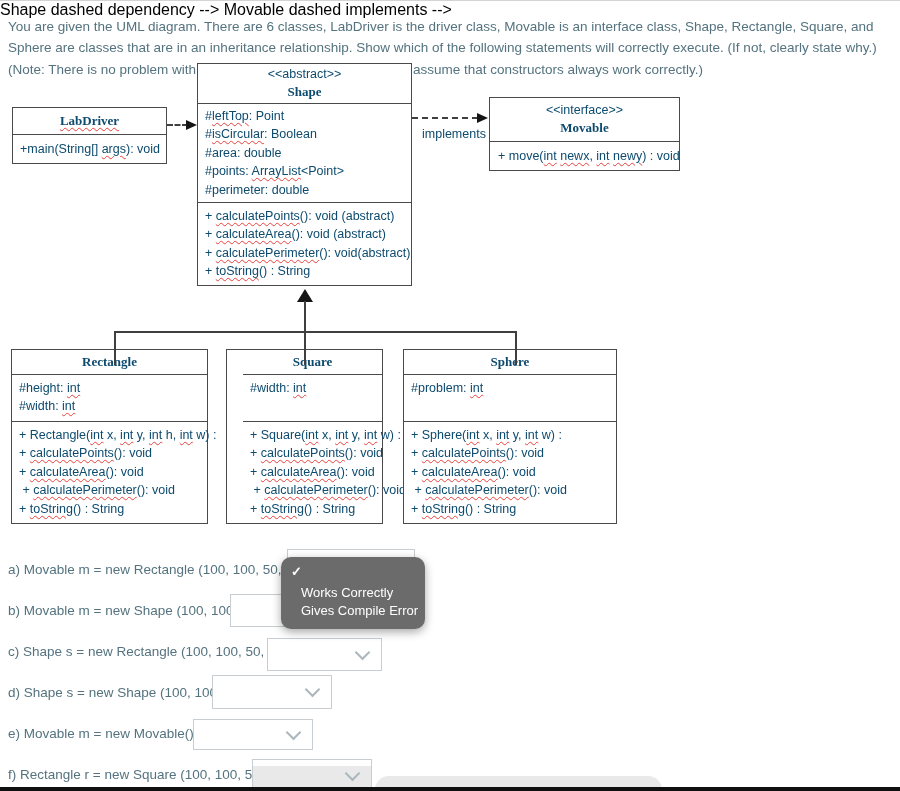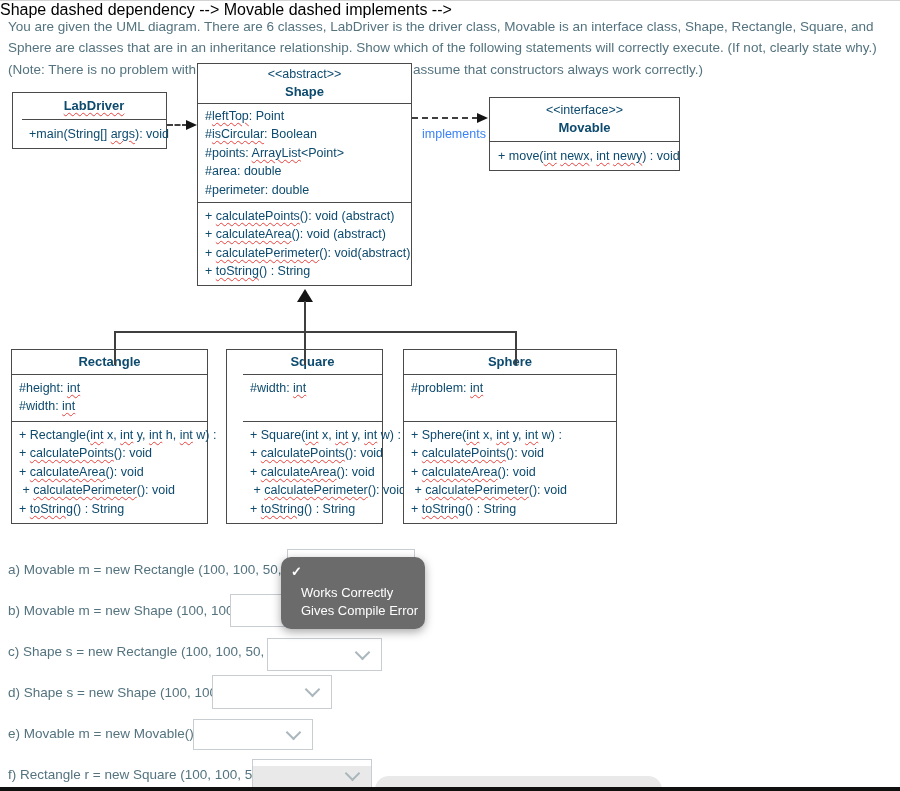--- a/index.html
+++ b/index.html
@@ -13,30 +13,30 @@
     font-size:13.5px; line-height:21.5px; color:#54737f;
   }
 
   
   .uml-box {
     position:absolute; background:#fff; border:1px solid #4a4a4a;
     color:#0c4a6e; font-size:12.5px; box-sizing:border-box;
   }
   .uml-title { border-bottom:1px solid #4a4a4a; text-align:center; padding:2px 4px; }
   .stereo { line-height:17px; }
-  .cname  { font-weight:bold; font-size:13px; line-height:18px; }
+  .cname  { font-weight:bold; font-size:13px; line-height:18px;font-family:Liberation Serif, serif; }
   .uml-attrs   { border-bottom:1px solid #4a4a4a; padding:4px 7px; box-sizing:border-box; }
   .uml-methods { padding:4px 7px; box-sizing:border-box; }
   .line { line-height:18.4px; white-space:pre; }
   .sq {
     text-decoration-line:underline; text-decoration-style:wavy;
     text-decoration-color:#e8413c; text-decoration-thickness:1px;
     text-underline-offset:2px;
   }
-  #box-labdriver { left:12px;  top:91px;  width:155px;padding-left:9px; }
+  #box-labdriver { left:12px;  top:106px;  width:155px; }
   #box-labdriver .uml-title   { padding:4px; }
   #box-labdriver .uml-methods { padding:5px 7px; }
   #box-shape     { left:197px; top:62px;  width:215px; }
   #box-shape .uml-attrs { padding:3px 7px; }
   #box-movable   { left:489px; top:96px;  width:191px; }
   #box-movable .uml-title   { padding:4px; }
   #box-movable .uml-methods { padding:5px 8px; }
   .sub { top:348px; }
   .sub .uml-title   { padding:3px 4px; }
   .sub .uml-attrs   { height:47px; }
@@ -51,21 +51,21 @@
   .arrow-r {
     position:absolute; width:0; height:0;
     border-top:5px solid transparent; border-bottom:5px solid transparent;
     border-left:11px solid #151515;
   }
   .tri-up {
     position:absolute; width:0; height:0;
     border-left:8px solid transparent; border-right:8px solid transparent;
     border-bottom:13px solid #151515;
   }
-  .conn-label { position:absolute; font-size:12.5px; color:#3b82f6; }
+  .conn-label { position:absolute; font-size:12.5px; color:#0c4a6e; }
 
   
   .q { position:absolute; left:8px; font-size:13.5px; color:#54737f; }
   #q-a{top:561px;} #q-b{top:602px;} #q-c{top:643px;} #q-d{top:684px;} #q-e{top:725px;} #q-f{top:766px;}
   .sel { position:absolute; background:#fff; border:1px solid #c7cdd1; box-sizing:border-box; }
   .sel .chev {
     position:absolute; right:13px; top:50%; margin-top:-8px;
     width:9px; height:9px;
     border-right:2.5px solid #aab7bd; border-bottom:2.5px solid #aab7bd;
     transform:rotate(45deg);
@@ -114,22 +114,22 @@
     </div>
 
     <div class="uml-box" id="box-shape">
       <div class="uml-title">
         <div class="stereo">&lt;&lt;abstract&gt;&gt;</div>
         <div class="cname"><span>Shape</span></div>
       </div>
       <div class="uml-attrs">
           <div class="line"><span>#</span><span class="sq">leftTop</span><span>: Point</span></div>
           <div class="line"><span>#</span><span class="sq">isCircular</span><span>: Boolean</span></div>
+          <div class="line"><span>#area: double</span></div>
           <div class="line"><span>#points: </span><span class="sq">ArrayList</span><span>&lt;Point&gt;</span></div>
-          <div class="line"><span>#area: double</span></div>
           <div class="line"><span>#perimeter: double</span></div>
         </div>
       <div class="uml-methods">
           <div class="line"><span>+ </span><span class="sq">calculatePoints</span><span>(): void (abstract)</span></div>
           <div class="line"><span>+ </span><span class="sq">calculateArea</span><span>(): void (abstract)</span></div>
           <div class="line"><span>+ </span><span class="sq">calculatePerimeter</span><span>(): void(abstract)</span></div>
           <div class="line"><span>+ </span><span class="sq">toString</span><span>() : String</span></div>
         </div>
     </div>
 

